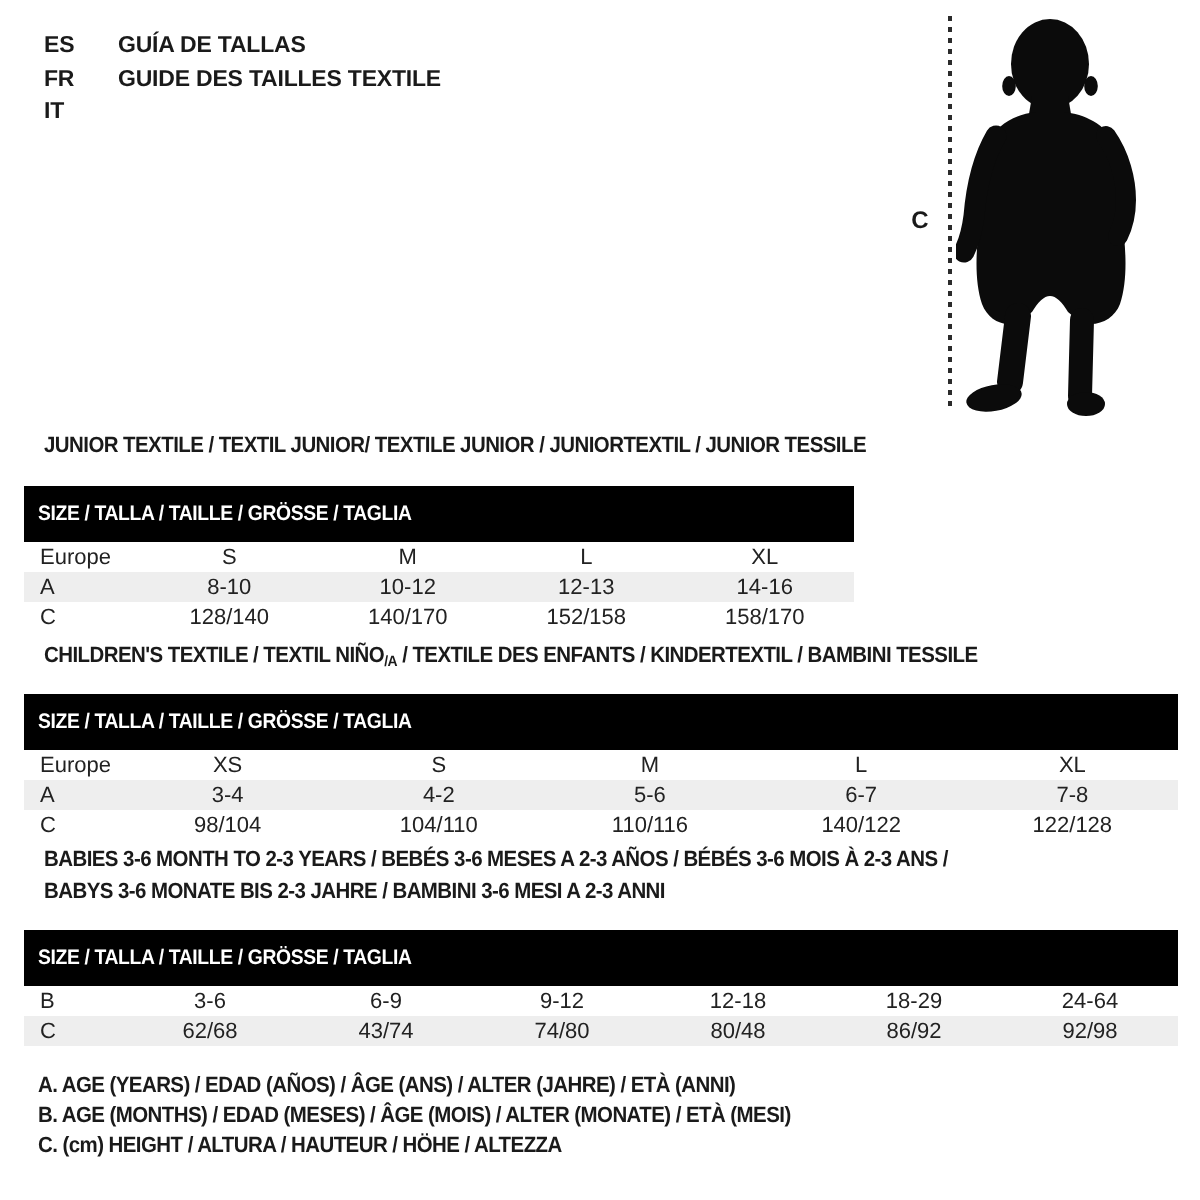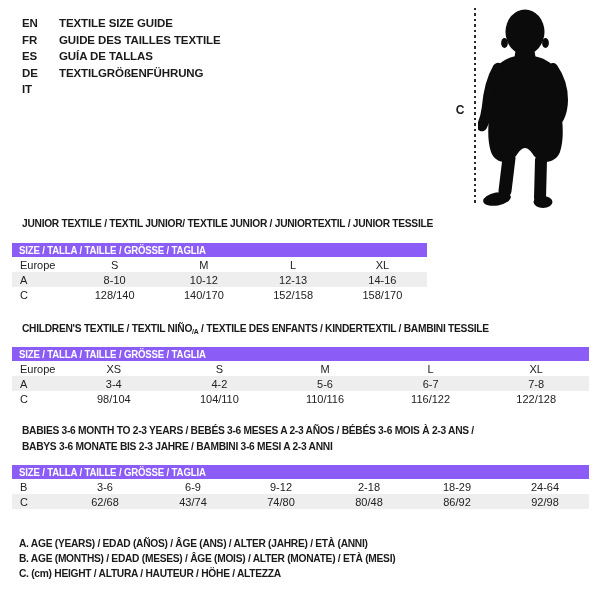--- a/index.html
+++ b/index.html
@@ -12,21 +12,21 @@
   .lang-row{display:flex;white-space:nowrap;}
   .lang-code{width:37px;}
 
   
   .heading{position:absolute;left:22px;font-size:11px;font-weight:700;white-space:nowrap;
            letter-spacing:-0.3px;transform:scaleX(.93);transform-origin:0 50%;line-height:14px;}
   .sub{font-size:7.5px;vertical-align:-2px;}
 
   
   .table{position:absolute;left:12px;font-size:11px;color:#222;}
-  .thead{height:14px;background:#8b5cf6;color:#ffffff;display:flex;align-items:center;
+  .thead{height:28px;background:#000000;color:#ffffff;display:flex;align-items:center;
          padding-left:7px;box-sizing:border-box;}
   .thead span{font-size:10.5px;font-weight:700;letter-spacing:-0.2px;white-space:nowrap;
               transform:scaleX(.92);transform-origin:0 50%;}
   .trow{display:flex;height:15px;align-items:center;}
   .trow.stripe{background:#eeeeee;}
   .tlabel{padding-left:8px;box-sizing:content-box;}
   .junior .tlabel{width:50px;}
   .wide .tlabel{width:41px;}
   .tcell{flex:1;text-align:center;}
 
@@ -42,34 +42,26 @@
            font-size:12px;font-weight:700;}
   .figure-svg{position:absolute;left:478px;top:8px;}
 </style>
 </head>
 <body>
 
 <div class="page">
 
   <div class="langs">
     <div class="lang-row">
-      <span class="lang-code">EN</span>
-      <span>TEXTILE SIZE GUIDE</span>
+      <span class="lang-code">ES</span>
+      <span>GUÍA DE TALLAS</span>
     </div>
     <div class="lang-row">
       <span class="lang-code">FR</span>
       <span>GUIDE DES TAILLES TEXTILE</span>
-    </div>
-    <div class="lang-row">
-      <span class="lang-code">ES</span>
-      <span>GUÍA DE TALLAS</span>
-    </div>
-    <div class="lang-row">
-      <span class="lang-code">DE</span>
-      <span>TEXTILGRÖßENFÜHRUNG</span>
     </div>
     <div class="lang-row">
       <span class="lang-code">IT</span>
     </div>
   </div>
 
   <div class="dotline"></div>
   <div class="c-label">C</div>
   <svg class="figure-svg" width="94" height="200" viewBox="0 0 94 200" aria-hidden="true">
     <g fill="#0b0b0b" stroke="none">
@@ -146,40 +138,40 @@
       <div class="tcell">4-2</div>
       <div class="tcell">5-6</div>
       <div class="tcell">6-7</div>
       <div class="tcell">7-8</div>
     </div>
     <div class="trow">
       <div class="tlabel">C</div>
       <div class="tcell">98/104</div>
       <div class="tcell">104/110</div>
       <div class="tcell">110/116</div>
-      <div class="tcell">116/122</div>
+      <div class="tcell">140/122</div>
       <div class="tcell">122/128</div>
     </div>
   </div>
 
   <div class="heading" style="top:423px;">
     <div>BABIES 3-6 MONTH TO 2-3 YEARS / BEBÉS 3-6 MESES A 2-3 AÑOS / BÉBÉS 3-6 MOIS À 2-3 ANS /</div>
     <div style="margin-top:2px;">BABYS 3-6 MONATE BIS 2-3 JAHRE / BAMBINI 3-6 MESI A 2-3 ANNI</div>
   </div>
 
   <div class="table wide" style="top:465px;width:577px;">
     <div class="thead">
       <span>SIZE / TALLA / TAILLE / GRÖSSE / TAGLIA</span>
     </div>
     <div class="trow">
       <div class="tlabel">B</div>
       <div class="tcell">3-6</div>
       <div class="tcell">6-9</div>
       <div class="tcell">9-12</div>
-      <div class="tcell">2-18</div>
+      <div class="tcell">12-18</div>
       <div class="tcell">18-29</div>
       <div class="tcell">24-64</div>
     </div>
     <div class="trow stripe">
       <div class="tlabel">C</div>
       <div class="tcell">62/68</div>
       <div class="tcell">43/74</div>
       <div class="tcell">74/80</div>
       <div class="tcell">80/48</div>
       <div class="tcell">86/92</div>

